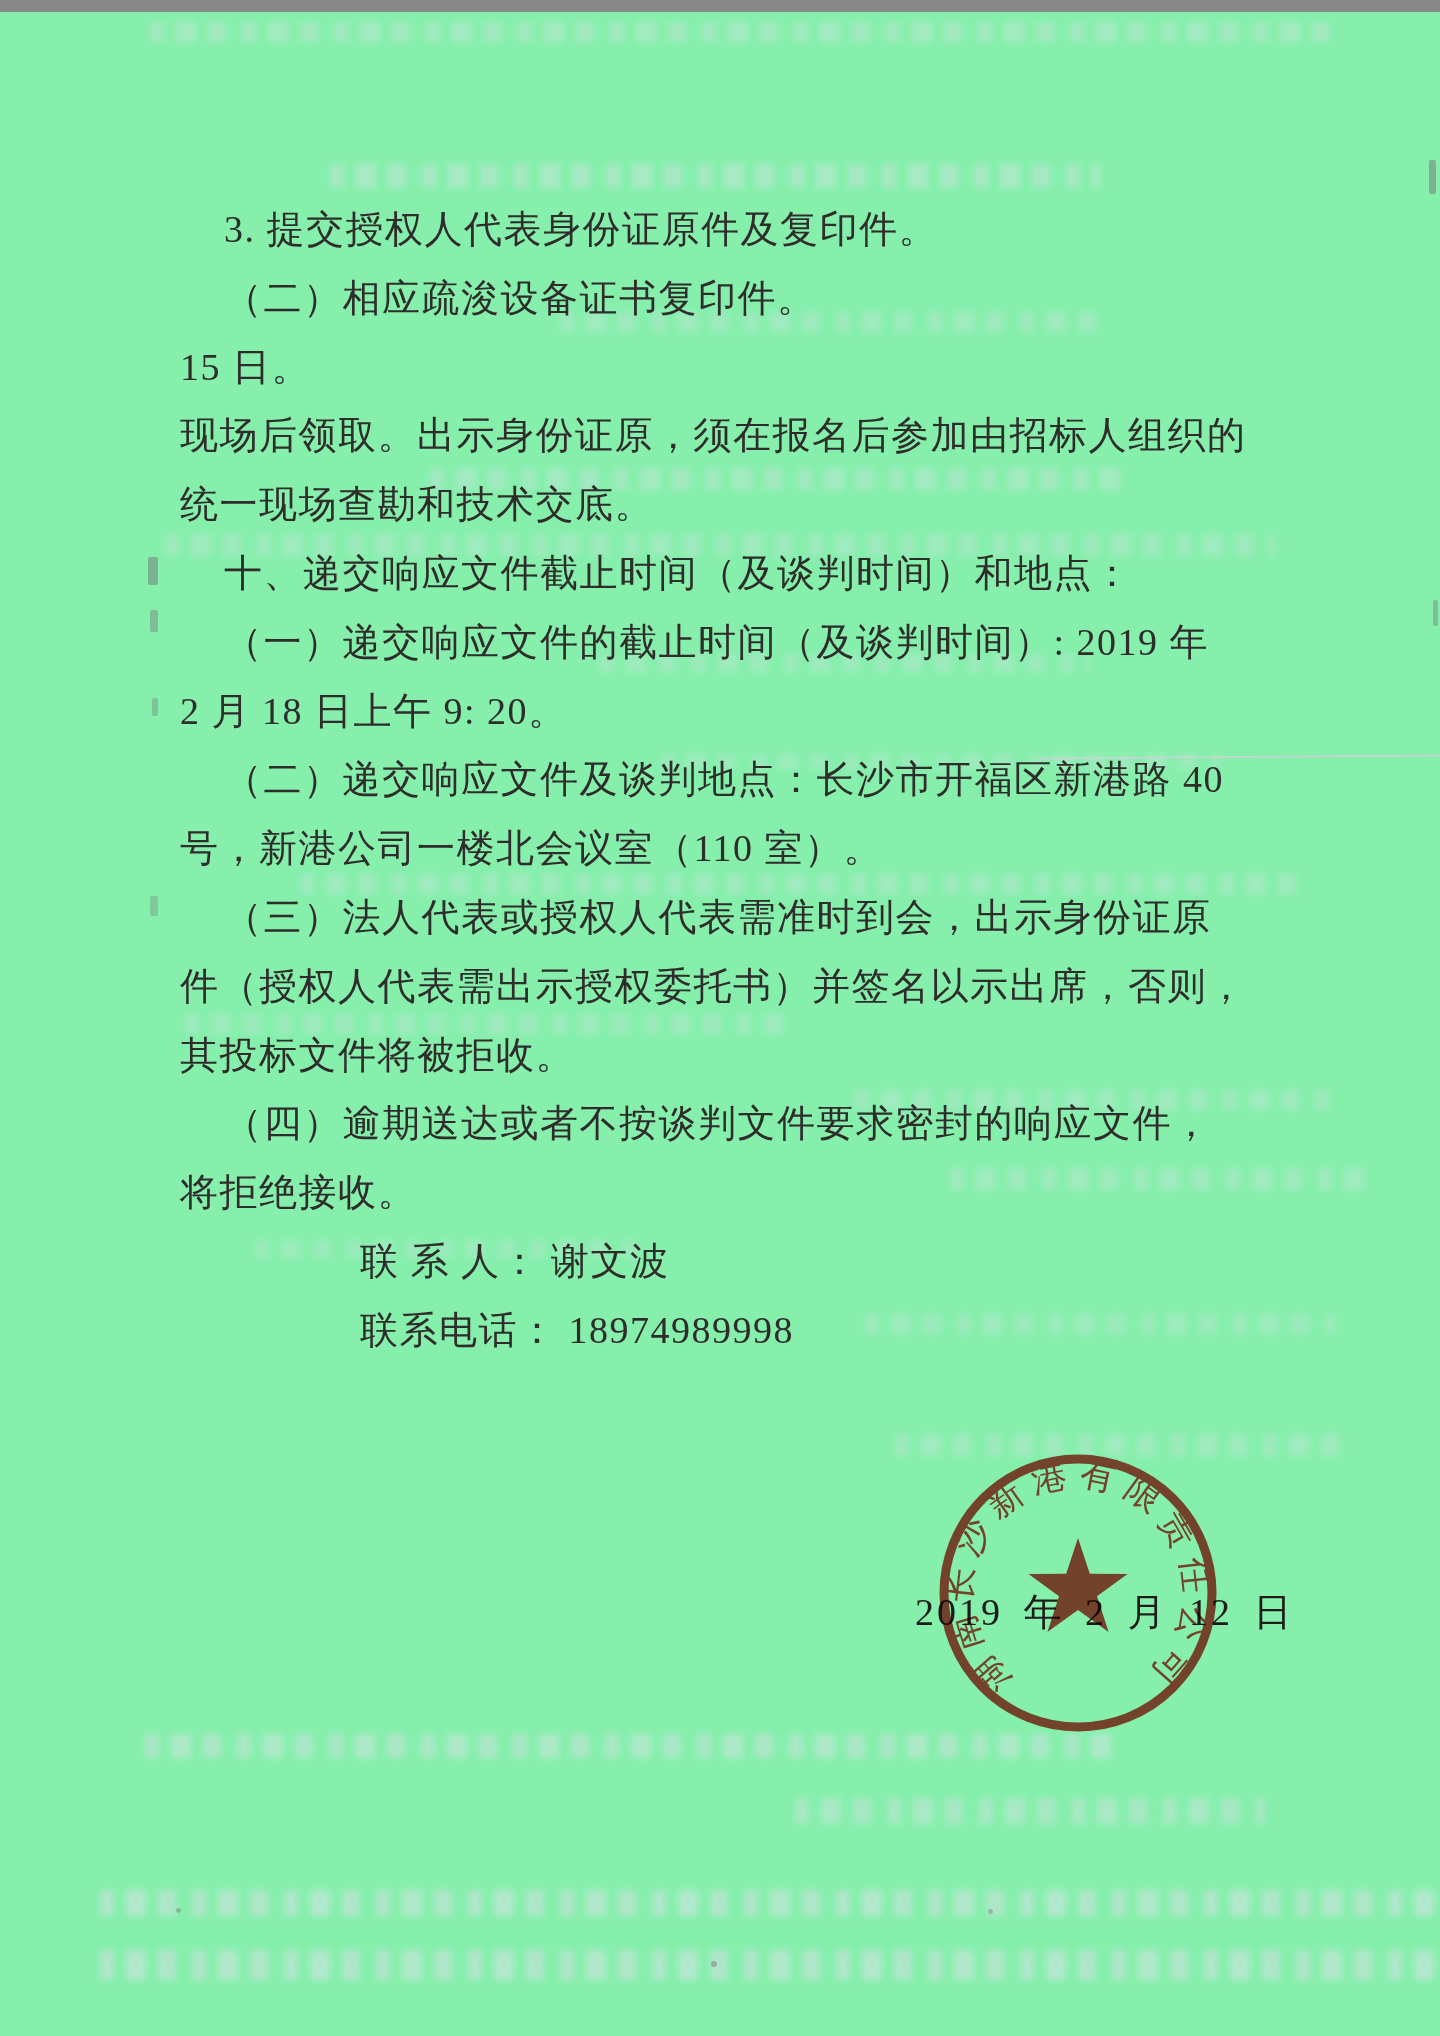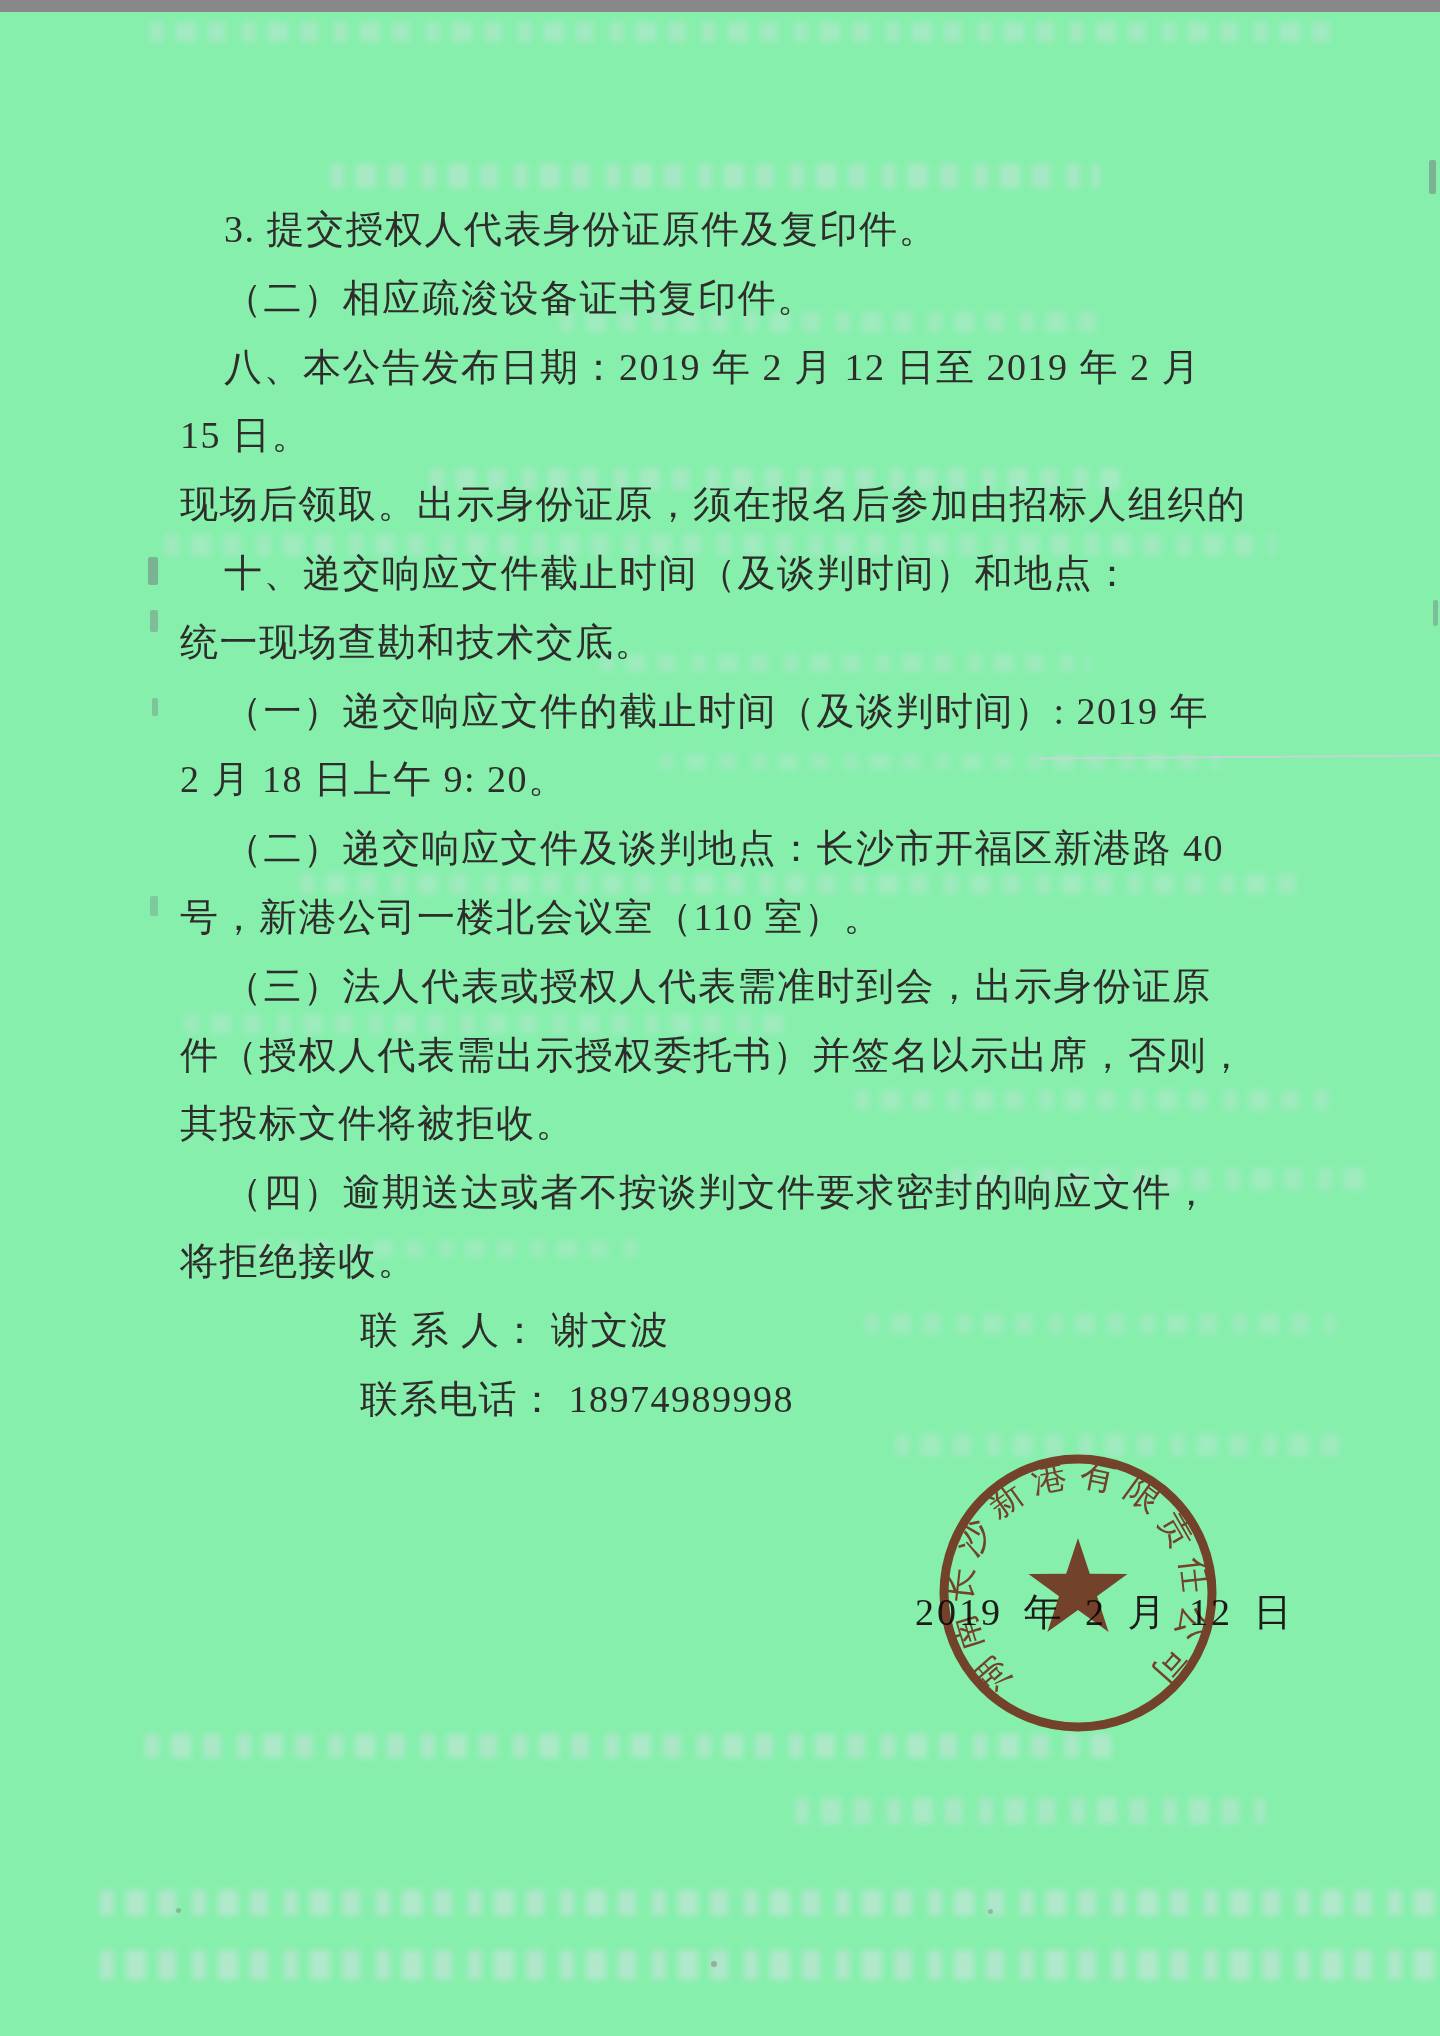--- a/index.html
+++ b/index.html
@@ -81,25 +81,24 @@
     <div class="speck" style="left:1429px;top:148px;width:7px;height:34px;opacity:.5"></div>
     <div class="speck" style="left:1433px;top:588px;width:5px;height:26px;opacity:.4"></div>
     <div class="dot" style="left:711px;top:1949px;width:6px;height:6px;opacity:.5"></div>
     <div class="dot" style="left:176px;top:1896px;width:5px;height:5px;opacity:.45"></div>
     <div class="dot" style="left:988px;top:1897px;width:5px;height:5px;opacity:.45"></div>
   </div>
 
   <div class="doc-text">
     <div class="line indent">3. 提交授权人代表身份证原件及复印件。</div>
     <div class="line indent">（二）相应疏浚设备证书复印件。</div>
-    <div class="line indent">八、本公告发布日期：2019 年 2 月 12 日至 2019 年 2 月</div>
     <div class="line">15 日。</div>
     <div class="line">现场后领取。出示身份证原，须在报名后参加由招标人组织的</div>
+    <div class="line">统一现场查勘和技术交底。</div>
     <div class="line indent">十、递交响应文件截止时间（及谈判时间）和地点：</div>
-    <div class="line">统一现场查勘和技术交底。</div>
     <div class="line indent">（一）递交响应文件的截止时间（及谈判时间）: 2019 年</div>
     <div class="line">2 月 18 日上午 9: 20。</div>
     <div class="line indent">（二）递交响应文件及谈判地点：长沙市开福区新港路 40</div>
     <div class="line">号，新港公司一楼北会议室（110 室）。</div>
     <div class="line indent">（三）法人代表或授权人代表需准时到会，出示身份证原</div>
     <div class="line">件（授权人代表需出示授权委托书）并签名以示出席，否则，</div>
     <div class="line">其投标文件将被拒收。</div>
     <div class="line indent">（四）逾期送达或者不按谈判文件要求密封的响应文件，</div>
     <div class="line">将拒绝接收。</div>
     <div class="line contact">联 系 人： 谢文波</div>

